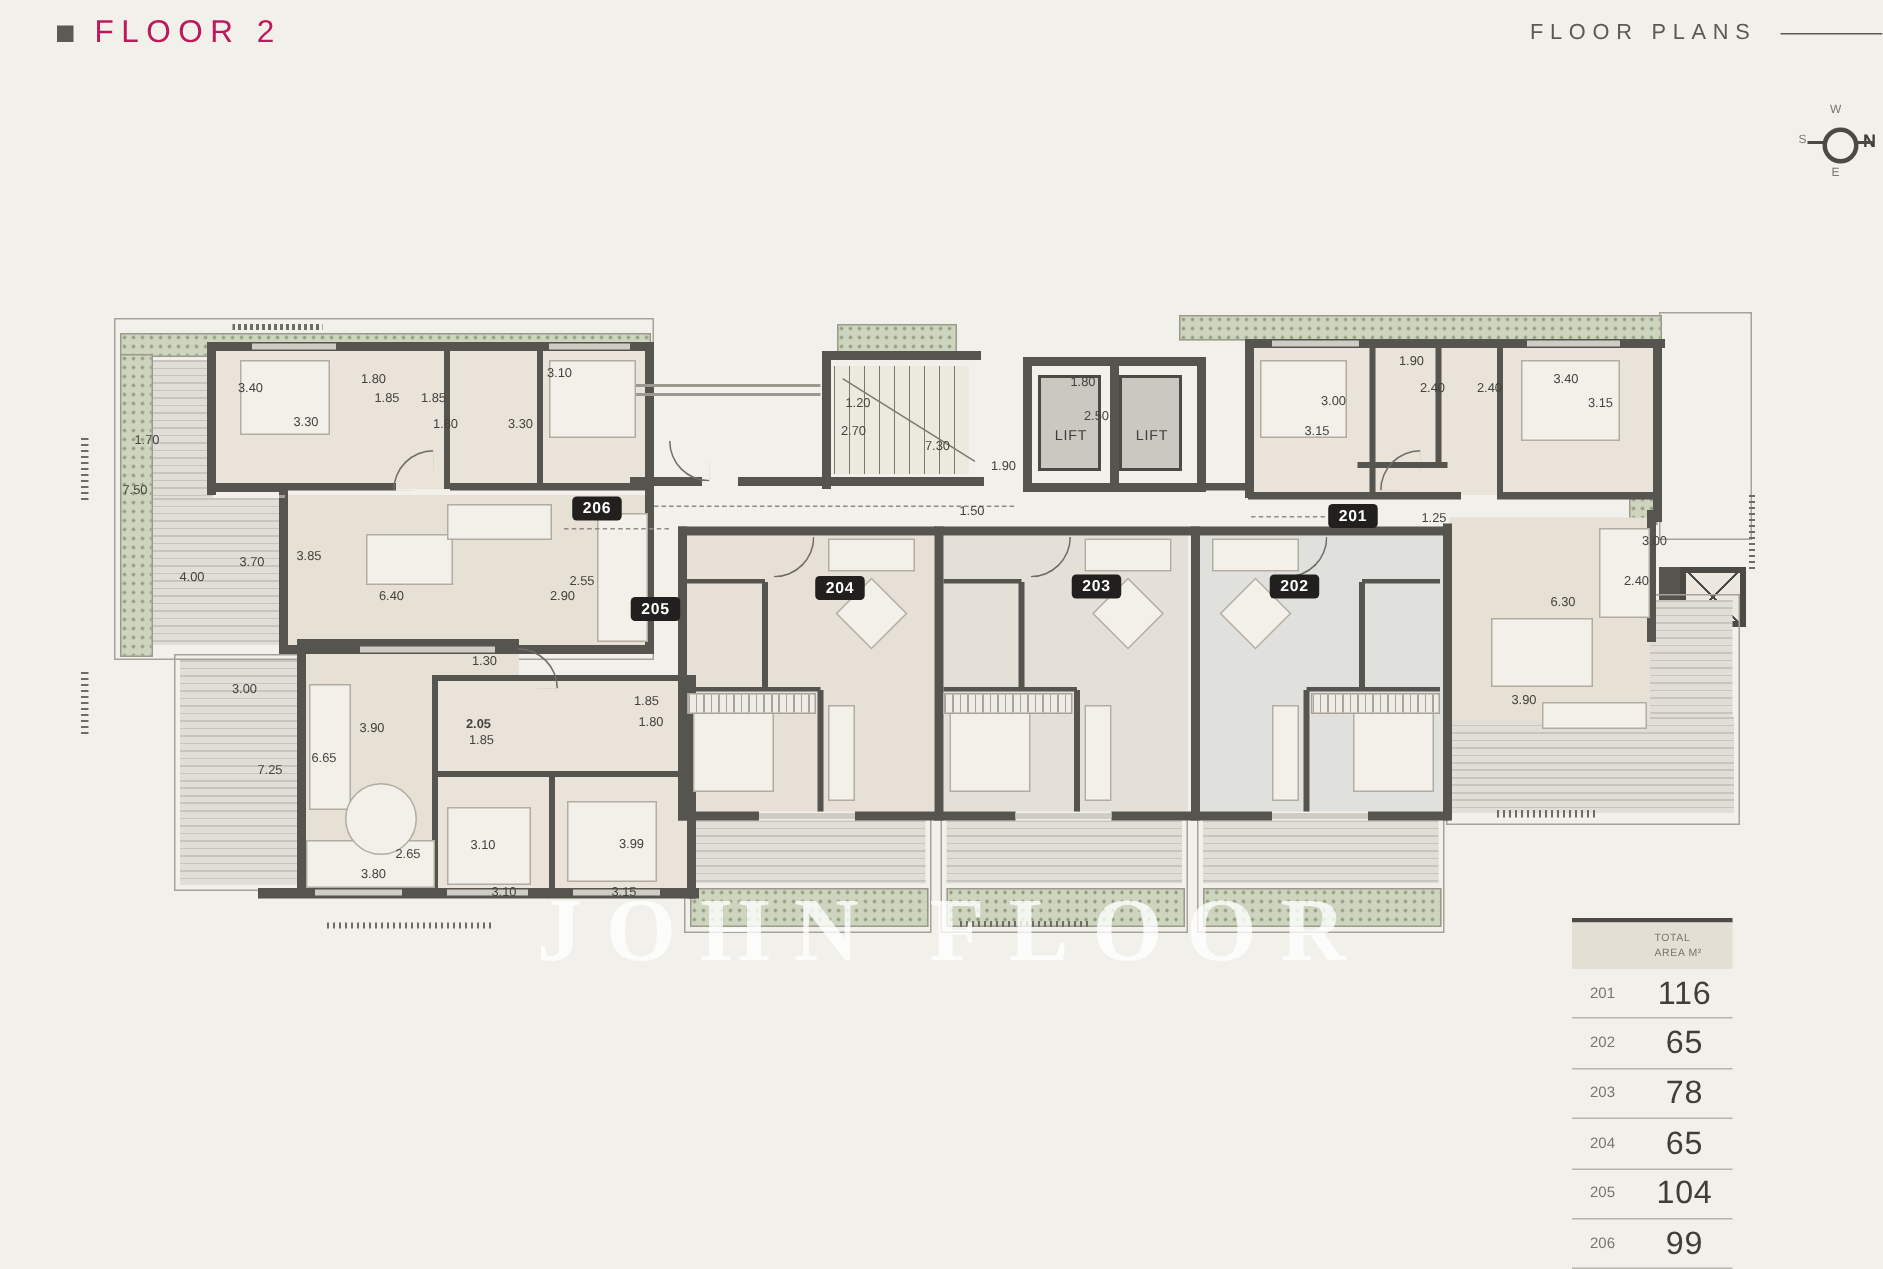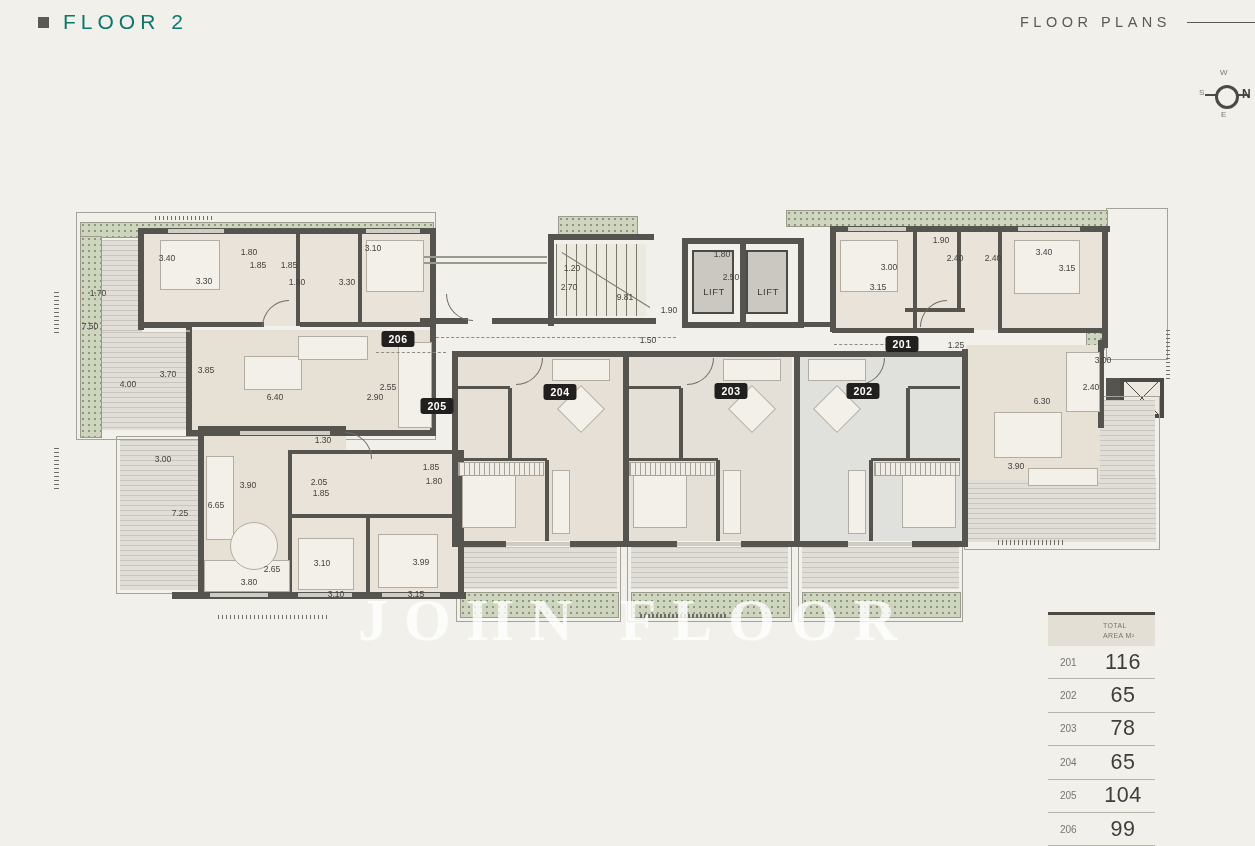--- a/index.html
+++ b/index.html
@@ -2,21 +2,21 @@
 <html><head>
 <meta charset="utf-8">
 <style>
   html,body{margin:0;padding:0;}
   body{width:1255px;height:846px;background:#f1f0ea;position:relative;overflow:hidden;
        font-family:"Liberation Sans",sans-serif;color:#4a4843;}
   .abs{position:absolute;}
   
   .hdr-left{position:absolute;left:38px;top:10px;display:flex;align-items:center;gap:14px;}
   .hdr-bullet{width:11px;height:11px;background:#5b5a55;}
-  .hdr-title{font-size:21px;letter-spacing:5px;color:#0f766e;font-weight:500;}
+  .hdr-title{font-size:21px;letter-spacing:5px;color:#be185d;font-weight:500;}
   .hdr-right{position:absolute;right:0;top:14px;display:flex;align-items:center;}
   .hdr-section{font-size:14.5px;letter-spacing:4.5px;color:#5b5a55;}
   .hdr-rule{width:68px;height:1px;background:#5b5a55;margin-left:16px;}
   
   .compass{position:absolute;left:1196px;top:66px;width:60px;height:62px;font-size:8px;color:#7a786f;}
   .c-circle{position:absolute;left:19px;top:19px;width:18px;height:18px;border:3px solid #4b4a45;border-radius:50%;background:#f1f0ea;}
   .c-needle{position:absolute;left:9px;top:28px;width:44px;height:2px;background:#4b4a45;}
   .c-n{position:absolute;left:46px;top:21px;font-size:12px;font-weight:bold;color:#3e3d39;}
   .c-w{position:absolute;left:24px;top:2px;}
   .c-s{position:absolute;left:3px;top:22px;}
@@ -257,26 +257,26 @@
       <span class="dim" style="left: 289px; top: 265px;">1.85</span>
       <span class="dim" style="left: 204px; top: 281px;">3.30</span>
       <span class="dim" style="left: 297px; top: 282px;">1.80</span>
       <span class="dim" style="left: 347px; top: 282px;">3.30</span>
       <span class="dim" style="left: 373px; top: 248px;">3.10</span>
       <span class="dim" style="left: 98px; top: 293px;">1.70</span>
       <span class="dim" style="left: 90px; top: 326px;">7.50</span>
       <span class="dim" style="left: 128px; top: 384px;">4.00</span>
       <span class="dim" style="left: 168px; top: 374px;">3.70</span>
       <span class="dim" style="left: 206px; top: 370px;">3.85</span>
-      <span class="dim" style="left: 275px; top: 397px;">6.40</span>
+      <span class="dim" style="left: 261px; top: 397px;">6.40</span>
       <span class="dim" style="left: 388px; top: 387px;">2.55</span>
       <span class="dim" style="left: 375px; top: 397px;">2.90</span>
       <span class="dim" style="left: 572px; top: 268px; text-align: center;">1.20</span>
       <span class="dim" style="left: 569px; top: 287px;">2.70</span>
-      <span class="dim" style="left: 625px; top: 297px;">9.81</span>
+      <span class="dim" style="left: 625px; top: 297px;">7.30</span>
       <span class="dim" style="left: 669px; top: 310px;">1.90</span>
       <span class="dim" style="left: 722px; top: 254px;">1.80</span>
       <span class="dim" style="left: 731px; top: 277px;">2.50</span>
       <span class="dim" style="left: 648px; top: 340px;">1.50</span>
       <span class="dim" style="left: 941px; top: 240px;">1.90</span>
       <span class="dim" style="left: 889px; top: 267px;">3.00</span>
       <span class="dim" style="left: 955px; top: 258px;">2.40</span>
       <span class="dim" style="left: 993px; top: 258px;">2.40</span>
       <span class="dim" style="left: 1044px; top: 252px;">3.40</span>
       <span class="dim" style="left: 1067px; top: 268px;">3.15</span>
@@ -284,21 +284,21 @@
       <span class="dim" style="left: 956px; top: 305px; margin-top: 40px;">1.25</span>
       <span class="dim" style="left: 1103px; top: 360px;">3.00</span>
       <span class="dim" style="left: 1091px; top: 387px;">2.40</span>
       <span class="dim" style="left: 1042px; top: 401px;">6.30</span>
       <span class="dim" style="left: 1016px; top: 466px;">3.90</span>
       <span class="dim" style="left: 323px; top: 440px;">1.30</span>
       <span class="dim" style="left: 163px; top: 459px;">3.00</span>
       <span class="dim" style="left: 248px; top: 485px;">3.90</span>
       <span class="dim" style="left: 216px; top: 505px;">6.65</span>
       <span class="dim" style="left: 180px; top: 513px;">7.25</span>
-      <span class="dim" style="left: 319px; top: 482px;">2.05</span>
+      <span class="dim" style="left: 319px; top: 482px; font-weight: bold;">2.05</span>
       <span class="dim" style="left: 321px; top: 493px;">1.85</span>
       <span class="dim" style="left: 431px; top: 467px;">1.85</span>
       <span class="dim" style="left: 434px; top: 481px;">1.80</span>
       <span class="dim" style="left: 322px; top: 563px;">3.10</span>
       <span class="dim" style="left: 421px; top: 562px;">3.99</span>
       <span class="dim" style="left: 272px; top: 569px;">2.65</span>
       <span class="dim" style="left: 249px; top: 582px;">3.80</span>
       <span class="dim" style="left: 336px; top: 594px;">3.10</span>
       <span class="dim" style="left: 416px; top: 594px;">3.15</span>
     </div>

